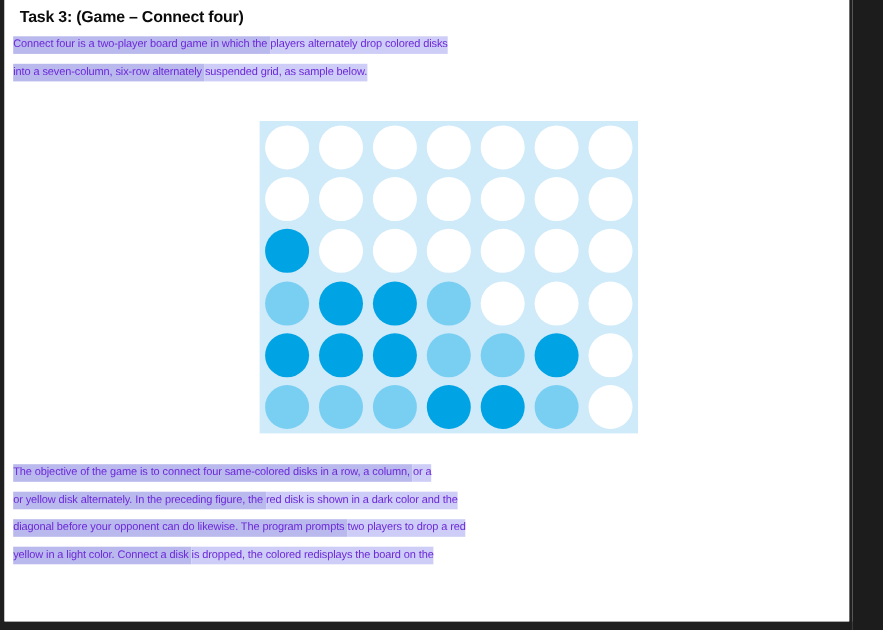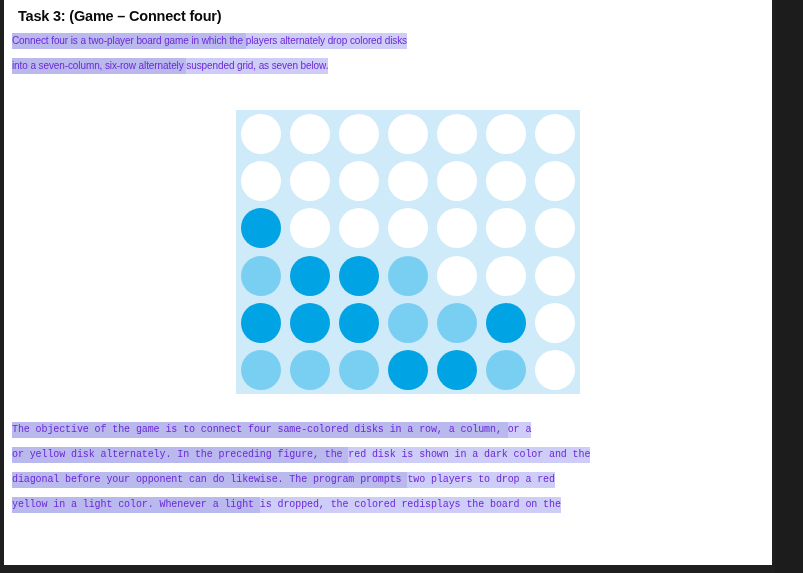--- a/index.html
+++ b/index.html
@@ -66,21 +66,21 @@
 
   .line {
     display: block;
     height: 25px;
     white-space: nowrap;
   }
 
   .line > span { padding: 2px 0 3px 0; }
 
   #para-top  { top: 28px; }
-  #para-bot  { top: 417px; font-family: Liberation Mono, monospace; }
+  #para-bot  { top: 417px; }
 
   
   #board {
     position: absolute;
     left: 232px;
     top: 110px;
     width: 344px;
     height: 284px;
     background: #cfeaf9;
     display: grid;
@@ -110,21 +110,21 @@
 </head>
 <body>
 
 <div id="page">
   <div id="content">
 
     <div class="title-line">Task 3: (Game – Connect four)</div>
 
     <div class="para" id="para-top">
         <span class="line"><span class="hl-dark">Connect four is a two-player board game in which the </span><span class="hl-light">players alternately drop colored disks</span></span>
-        <span class="line"><span class="hl-dark">into a seven-column, six-row alternately </span><span class="hl-light">suspended grid, as seven below.</span></span>
+        <span class="line"><span class="hl-dark">into a seven-column, six-row alternately </span><span class="hl-light">suspended grid, as sample below.</span></span>
       </div>
 
     <div id="board">
         <div class="cell">
           <div class="disk empty"></div>
         </div>
         <div class="cell">
           <div class="disk empty"></div>
         </div>
         <div class="cell">
@@ -246,17 +246,17 @@
         </div>
         <div class="cell">
           <div class="disk empty"></div>
         </div>
       </div>
 
     <div class="para" id="para-bot">
         <span class="line"><span class="hl-dark">The objective of the game is to connect four same-colored disks in a row, a column, </span><span class="hl-light">or a</span></span>
         <span class="line"><span class="hl-dark">or yellow disk alternately. In the preceding figure, the </span><span class="hl-light">red disk is shown in a dark color and the</span></span>
         <span class="line"><span class="hl-dark">diagonal before your opponent can do likewise. The program prompts </span><span class="hl-light">two players to drop a red</span></span>
-        <span class="line"><span class="hl-dark">yellow in a light color. Whenever a light </span><span class="hl-light">is dropped, the colored redisplays the board on the</span></span>
+        <span class="line"><span class="hl-dark">yellow in a light color. Connect a disk </span><span class="hl-light">is dropped, the colored redisplays the board on the</span></span>
       </div>
 
   </div>
 </div>
 
 </body></html>

